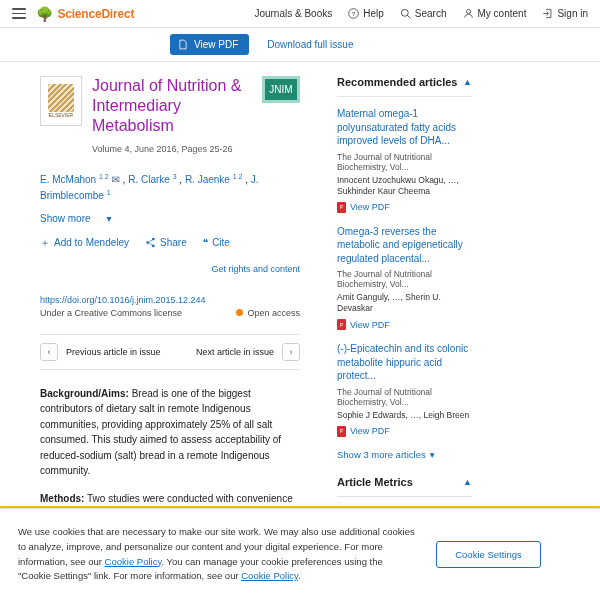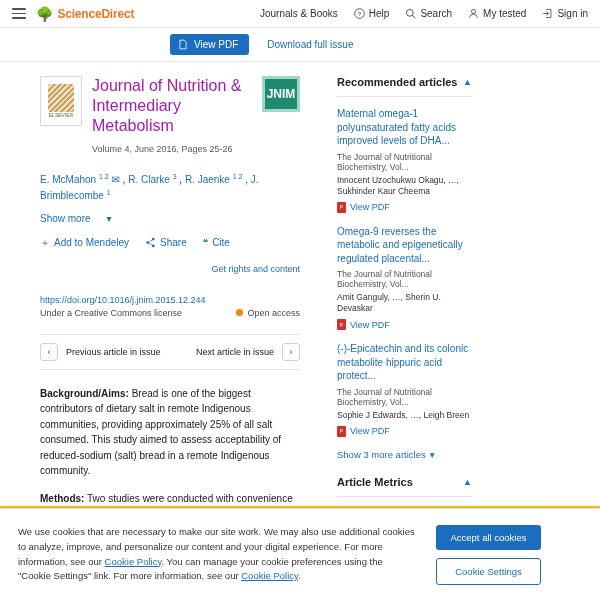--- a/index.html
+++ b/index.html
@@ -43,22 +43,22 @@
   .jhead { display:flex; align-items:flex-start; gap:10px; margin-bottom:18px;}
   .elsevier {
     width:42px; height:50px; border:1px solid #d8d8d8; display:flex;
     flex-direction:column; align-items:center; justify-content:center; color:#7a5c2e; font-size:5px;
   }
   .elsevier .tree { width:26px; height:28px; background:
      repeating-linear-gradient(135deg,#caa25a 0 2px, #efe3cb 2px 4px); border-radius:2px;}
   .jtitle { font-size:16px; color:#a21caf; line-height:1.25; font-weight:normal;}
   .jmeta { font-size:9px; color:#5a5a5a; margin-top:8px;}
   .jnim {
-    width:38px; height:36px; background:#1f8a70; color:#fff; font-weight:bold;
-    font-size:12px; display:flex; align-items:center; justify-content:center;
+    width:38px; height:27px; background:#1f8a70; color:#fff; font-weight:normal;
+    font-size:10px; display:flex; align-items:center; justify-content:center;
     margin-left:auto; border:3px solid #9fd8c8;
   }
   
   h1.title { font-size:19px; line-height:1.3; font-weight:bold; margin:6px 0 14px 0; color:#1a1a1a;}
   .authors { font-size:10px; color:#212121; margin-bottom:10px; line-height:1.5;}
   .authors sup { font-size:7px; }
   .author-link { color:#1a6ebd; }
   .envelope { color:#1a6ebd; }
   .showmore { color:#1a6ebd; font-size:10px; display:flex; align-items:center; gap:16px; margin:10px 0 12px; cursor:pointer;}
   .tools { display:flex; align-items:center; gap:16px; font-size:10px; color:#1a6ebd; margin-bottom:14px;}
@@ -152,21 +152,21 @@
       </span>
       <span>Search</span>
     </div>
     <div class="item">
       <span class="ico">
         <svg width="11" height="11" viewBox="0 0 16 16">
             <circle cx="8" cy="5" r="3" fill="none" stroke="#444" stroke-width="1.2"></circle>
             <path d="M2.5 14c0-3 2.7-5 5.5-5s5.5 2 5.5 5" fill="none" stroke="#444" stroke-width="1.2"></path>
           </svg>
       </span>
-      <span>My tested</span>
+      <span>My content</span>
     </div>
     <div class="item">
       <span class="ico">
         <svg width="11" height="11" viewBox="0 0 16 16">
             <path d="M6 2h7v12H6" fill="none" stroke="#444" stroke-width="1.2"></path>
             <path d="M2 8h7M6.5 5l3 3-3 3" fill="none" stroke="#444" stroke-width="1.2"></path>
           </svg>
       </span>
       <span>Sign in</span>
     </div>
@@ -276,21 +276,21 @@
       <div class="rec-title">Maternal omega-1 polyunsaturated fatty acids improved levels of DHA...</div>
       <div class="rec-src">The Journal of Nutritional Biochemistry, Vol...</div>
       <div class="rec-auth">Innocent Uzochukwu Okagu, …, Sukhinder Kaur Cheema</div>
       <div class="mini-pdf">
         <span class="pdf-badge">P</span>
         <span>View PDF</span>
       </div>
     </div>
 
     <div class="rec-item">
-      <div class="rec-title">Omega-9 reverses the metabolic and epigenetically regulated placental...</div>
+      <div class="rec-title">Omega-3 reverses the metabolic and epigenetically regulated placental...</div>
       <div class="rec-src">The Journal of Nutritional Biochemistry, Vol...</div>
       <div class="rec-auth">Amit Ganguly, …, Sherin U. Devaskar</div>
       <div class="mini-pdf">
         <span class="pdf-badge">P</span>
         <span>View PDF</span>
       </div>
     </div>
 
     <div class="rec-item">
       <div class="rec-title">(-)-Epicatechin and its colonic metabolite hippuric acid protect...</div>
@@ -325,16 +325,15 @@
     </div>
   </div>
 </div>
 
 <div class="yellowline"></div>
 <div class="cookie">
   <div class="cookie-text">
     <span>We use cookies that are necessary to make our site work. We may also use additional cookies to analyze, improve, and personalize our content and your digital experience. For more information, see our </span><a>Cookie Policy</a><span>. You can manage your cookie preferences using the "Cookie Settings" link. For more information, see our </span><a>Cookie Policy</a>.
   </div>
   <div class="cookie-btns">
-    <div class="btn-accept">Accept all cookies</div>
     <div class="btn-settings">Cookie Settings</div>
   </div>
 </div>
 
 </body></html>

